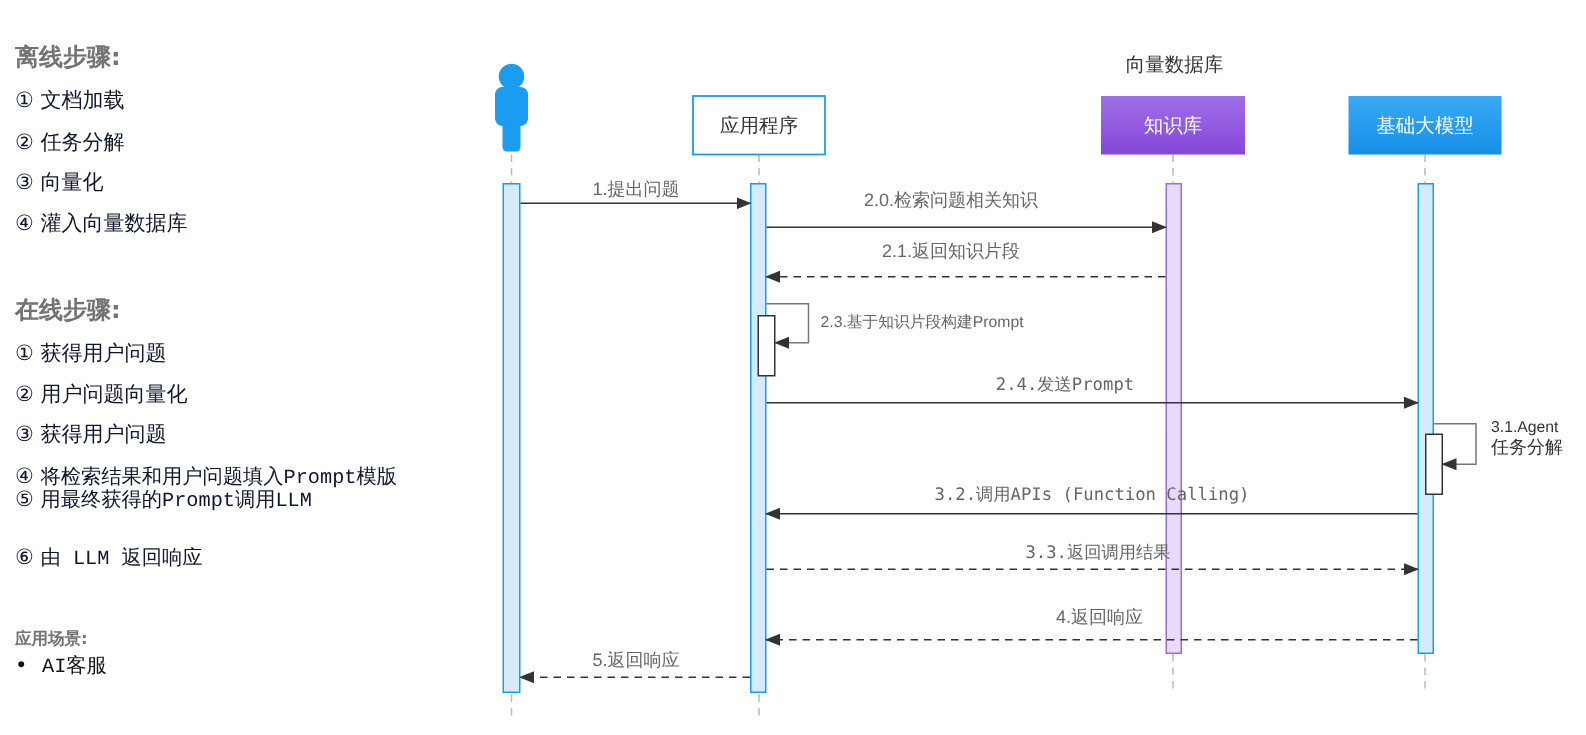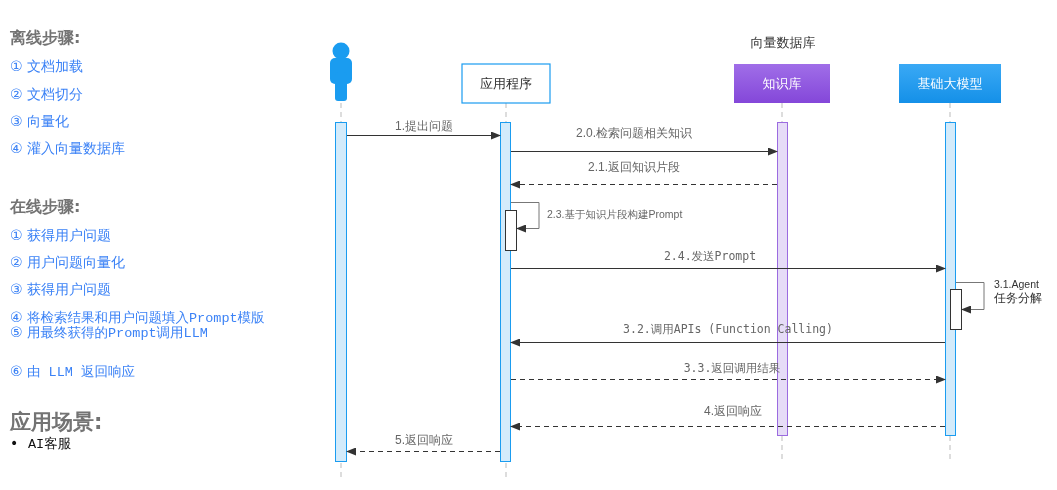--- a/index.html
+++ b/index.html
@@ -1,47 +1,47 @@
 <!DOCTYPE html>
 <html><head>
 <meta charset="utf-8">
 <style>
   html, body { margin: 0; padding: 0; background: #ffffff; }
   body { width: 1057px; height: 490px; position: relative; overflow: hidden;
          font-family: "DejaVu Sans", "Liberation Sans", sans-serif; color: #111; }
   .left { position: absolute; left: 0; top: 0; width: 320px; }
   .sec-title { position: absolute; left: 10px; font-size: 16px; font-weight: bold; color: #737373; }
-  .step { position: absolute; left: 10px; font-size: 14px; color: #3b82f6; white-space: nowrap; }
+  .step { position: absolute; left: 10px; font-size: 14px; color: #0f172a; white-space: nowrap; }
   .mono { font-family: Liberation Mono, monospace; font-size: 13.5px; }
   .bullet { position: absolute; left: 10px; font-size: 14px; color: #111; white-space: nowrap; }
   .bullet .dot { display: inline-block; width: 18px; }
   svg { position: absolute; left: 0; top: 0; }
   .lbl { font-family: "Liberation Sans", "DejaVu Sans", sans-serif; font-size: 12px; fill: #666; }
   .lbl-mono { font-family: "DejaVu Sans Mono", "Liberation Mono", monospace; font-size: 11.5px; fill: #666; }
   .box-text { font-family: "Liberation Sans", "DejaVu Sans", sans-serif; font-size: 13px; }
 </style>
 </head>
 <body>
 
 <div class="left">
   <div class="sec-title" style="top:28px">离线步骤:</div>
   <div class="step" style="top:58px">① 文档加载</div>
-  <div class="step" style="top:86px">② 文档切分</div>
+  <div class="step" style="top:86px">② 任务分解</div>
   <div class="step" style="top:113px">③ 向量化</div>
   <div class="step" style="top:140px">④ 灌入向量数据库</div>
 
   <div class="sec-title" style="top:197px">在线步骤:</div>
   <div class="step" style="top:227px"><span>①</span> <span>获得用户问题</span></div>
   <div class="step" style="top:254px"><span>②</span> <span>用户问题向量化</span></div>
   <div class="step" style="top:281px"><span>③</span> <span>获得用户问题</span></div>
   <div class="step" style="top:309px"><span>④</span> <span class="mono">将检索结果和用户问题填入Prompt模版</span></div>
   <div class="step" style="top:324px"><span>⑤</span> <span class="mono">用最终获得的Prompt调用LLM</span></div>
   <div class="step" style="top:363px"><span>⑥</span> <span class="mono">由 LLM 返回响应</span></div>
 
-  <div class="sec-title" style="top:408px; font-size:21px">应用场景:</div>
+  <div class="sec-title" style="top:418px; font-size:11px">应用场景:</div>
   <div class="bullet" style="top:435px"><span class="dot">•</span><span class="mono">AI客服</span></div>
 </div>
 
 <svg width="1057" height="490" viewBox="0 0 1057 490">
   <defs>
     <marker id="arr" markerWidth="10" markerHeight="8" refX="9" refY="4" orient="auto" markerUnits="userSpaceOnUse">
       <path d="M0,0 L10,4 L0,8 z" fill="#333"></path>
     </marker>
     <linearGradient id="purpleGrad" x1="0" y1="0" x2="0" y2="1">
       <stop offset="0" stop-color="#a06ee8"></stop>

